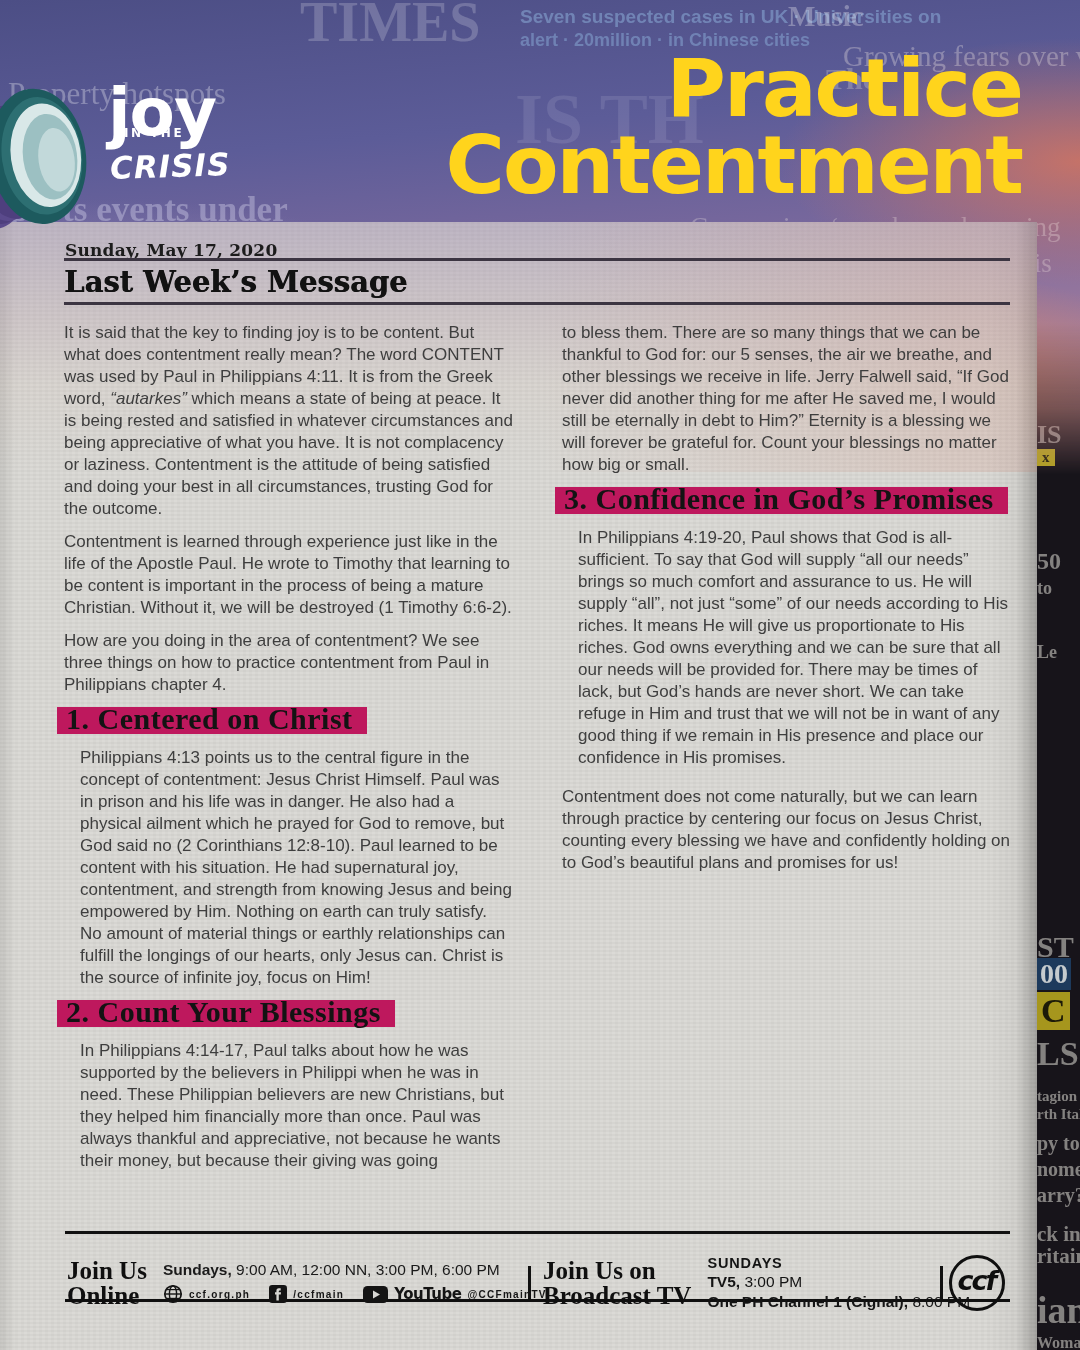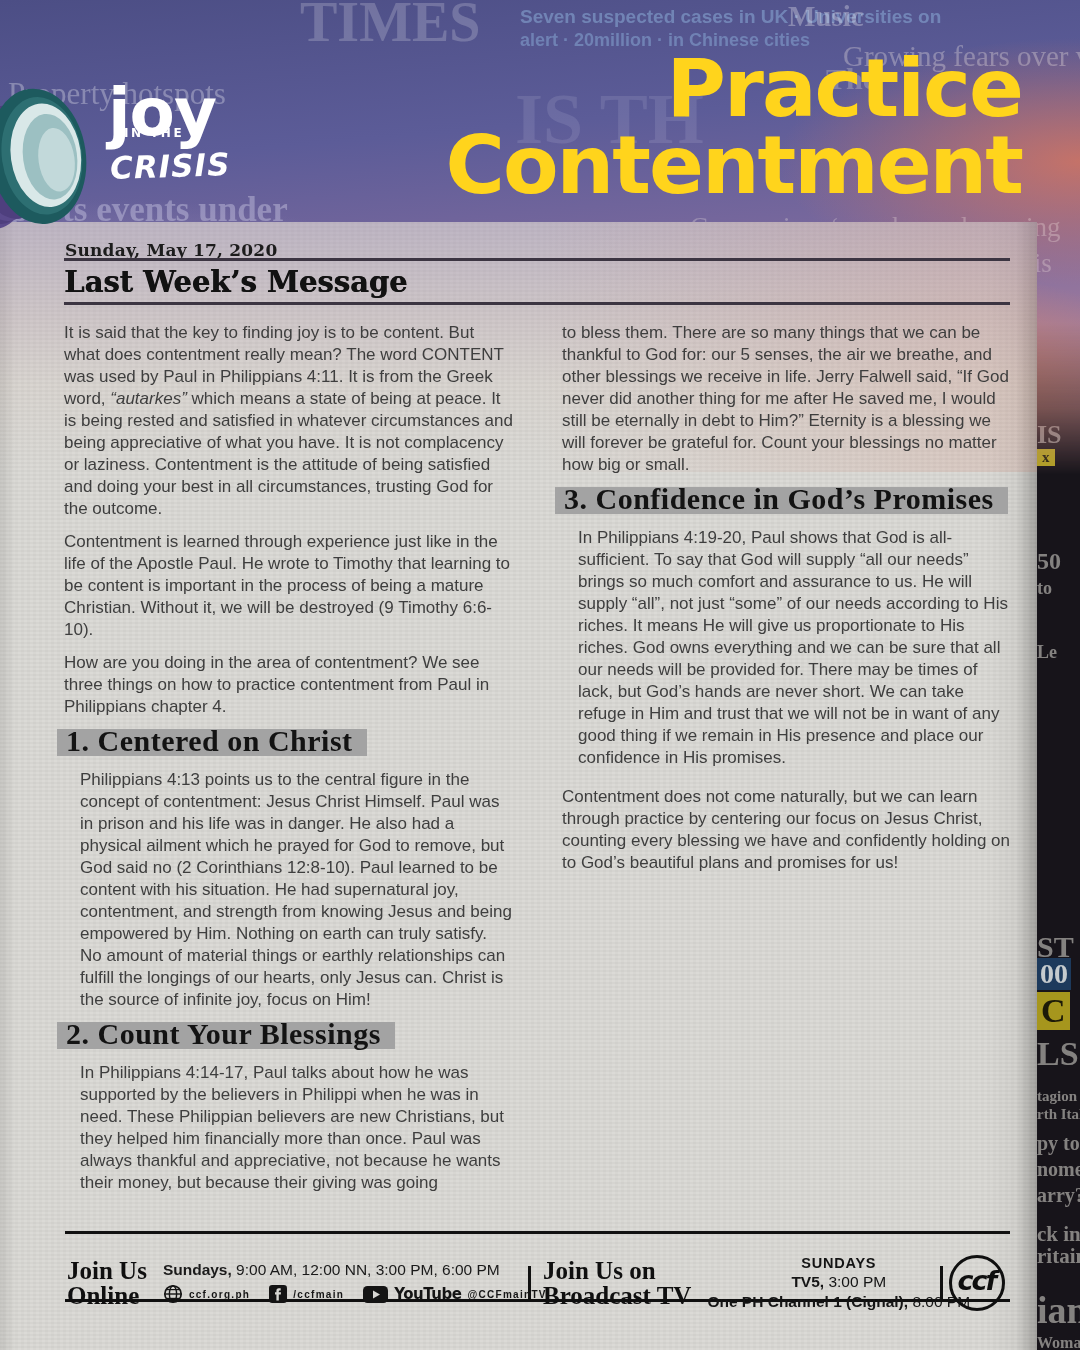--- a/index.html
+++ b/index.html
@@ -51,21 +51,21 @@
   .date { position:absolute; left:65px; top:240px; z-index:5; font-family:"DejaVu Serif", serif; font-weight:bold; font-size:17px; letter-spacing:0.2px; color:#1c1c1c; }
   .rule { position:absolute; left:64px; width:946px; height:2.5px; background:#3c3542; z-index:5; }
   .section-title { position:absolute; left:64px; top:265px; z-index:5; font-family:"DejaVu Serif", serif; font-weight:bold; font-size:29px; color:#121212; text-shadow:0.6px 0 #121212; }
 
   
   .col { position:absolute; top:322px; width:449px; z-index:5; font-size:17px; line-height:22px; color:#3e3e3e; }
   .col-1 { left:64px; } .col-2 { left:562px; }
   .col p { margin:0 0 11px 0; }
   .col p.indent { margin-left:16px; }
   .headline { margin:9px 0 12px -7px; }
-  .hl { display:inline-block; background:#a3a3a3; padding:1px 14px 4px 9px;
+  .hl { display:inline-block; background:#be185d; padding:1px 14px 4px 9px;
     font-family:"Liberation Serif", serif; font-weight:bold; font-size:30px; color:#131313; letter-spacing:0.5px; }
   .col-2 .gap-top { margin-top:17px; }
 
   
   .footer { position:absolute; left:65px; top:1231px; width:945px; height:71px; z-index:5; display:flex;
     border-top:3px solid #101010; border-bottom:3px solid #101010; color:#141414; }
   .fcell { display:flex; align-items:center;margin-top:32px; }
   .fcell-online { width:466px; gap:16px; padding:4px 6px 4px 2px; border-right:3px solid #101010; }
   .fcell-tv { width:412px; gap:16px; padding:4px 10px 4px 12px; border-right:3px solid #101010; }
   .fcell-logo { flex:1; justify-content:center; }
@@ -152,21 +152,21 @@
     <div>Contentment</div>
   </div>
 
   <div class="date">Sunday, May 17, 2020</div>
   <div class="rule" style="top:258px;"></div>
   <div class="section-title">Last Week’s Message</div>
   <div class="rule" style="top:302px;"></div>
 
   <div class="col col-1">
     <p><span>It is said that the key to finding joy is to be content. But what does contentment really mean? The word CONTENT was used by Paul in Philippians 4:11. It is from the Greek word, </span><i>“autarkes”</i><span> which means a state of being at peace. It is being rested and satisfied in whatever circumstances and being appreciative of what you have. It is not complacency or laziness. Contentment is the attitude of being satisfied and doing your best in all circumstances, trusting God for the outcome.</span></p>
-    <p>Contentment is learned through experience just like in the life of the Apostle Paul. He wrote to Timothy that learning to be content is important in the process of being a mature Christian. Without it, we will be destroyed (9 Timothy 6:6-10).</p>
+    <p>Contentment is learned through experience just like in the life of the Apostle Paul. He wrote to Timothy that learning to be content is important in the process of being a mature Christian. Without it, we will be destroyed (1 Timothy 6:6-2).</p>
     <p>How are you doing in the area of contentment? We see three things on how to practice contentment from Paul in Philippians chapter 4.</p>
     <div class="headline"><span class="hl">1. Centered on Christ</span></div>
     <p class="indent">Philippians 4:13 points us to the central figure in the concept of contentment: Jesus Christ Himself. Paul was in prison and his life was in danger. He also had a physical ailment which he prayed for God to remove, but God said no (2 Corinthians 12:8-10). Paul learned to be content with his situation. He had supernatural joy, contentment, and strength from knowing Jesus and being empowered by Him. Nothing on earth can truly satisfy. No amount of material things or earthly relationships can fulfill the longings of our hearts, only Jesus can. Christ is the source of infinite joy, focus on Him!</p>
     <div class="headline"><span class="hl">2. Count Your Blessings</span></div>
     <p class="indent">In Philippians 4:14-17, Paul talks about how he was supported by the believers in Philippi when he was in need. These Philippian believers are new Christians, but they helped him financially more than once. Paul was always thankful and appreciative, not because he wants their money, but because their giving was going</p>
   </div>
 
   <div class="col col-2">
     <p>to bless them. There are so many things that we can be thankful to God for: our 5 senses, the air we breathe, and other blessings we receive in life. Jerry Falwell said, “If God never did another thing for me after He saved me, I would still be eternally in debt to Him?” Eternity is a blessing we will forever be grateful for. Count your blessings no matter how big or small.</p>
     <div class="headline"><span class="hl">3. Confidence in God’s Promises</span></div>
@@ -211,21 +211,21 @@
           </span>
         </div>
       </div>
     </div>
 
     <div class="fcell fcell-tv">
       <div class="f-title">
         <div>Join Us on</div>
         <div>Broadcast TV</div>
       </div>
-      <div class="f-col" style="gap:2px;text-align:center;">
+      <div class="f-col" style="gap:2px;">
         <div class="tv-day">SUNDAYS</div>
         <div class="tv-line"><b>TV5,</b><span> 3:00 PM</span></div>
         <div class="tv-line"><b>One PH Channel 1 (Cignal),</b><span> 8:00 PM</span></div>
       </div>
     </div>
 
     <div class="fcell fcell-logo">
       <div class="ccf-circle">ccf</div>
     </div>
 

